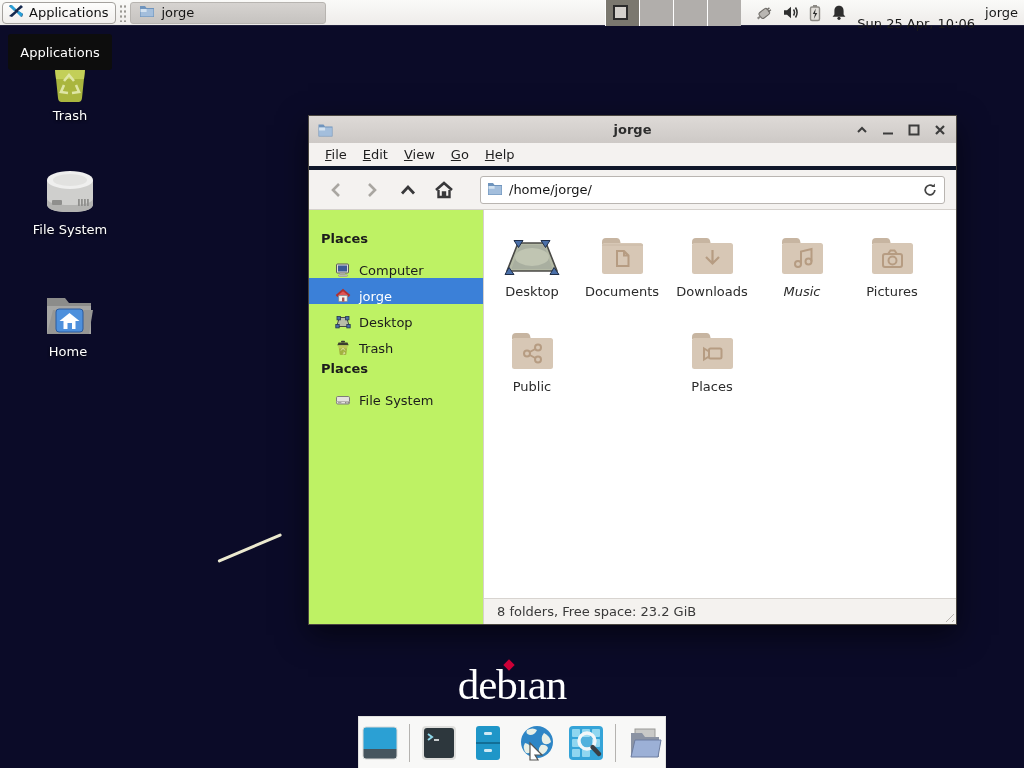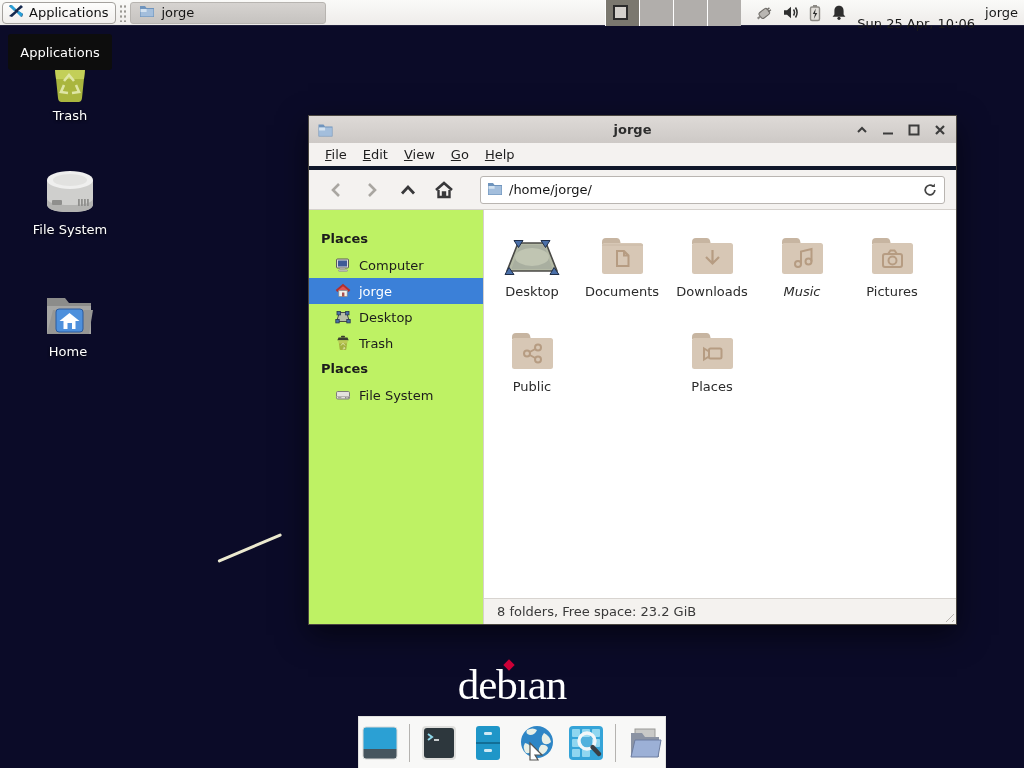--- a/index.html
+++ b/index.html
@@ -78,21 +78,21 @@
     border:1px solid #b9b5b1; border-radius:3px; display:flex; align-items:center;
     padding:0 6px; gap:6px; }
   .path-entry input { border:none; outline:none; flex:1; font:13px "DejaVu Sans",sans-serif;
     color:#141414; background:transparent; }
   .reload-btn { display:flex; }
 
   .fm-body { flex:1; display:flex; min-height:0; }
   .sidebar { width:175px; background:#bef264; border-right:1px solid #d5d1cd;
     padding-top:16px; overflow:hidden; }
   .side-header { height:26px; line-height:26px; padding-left:12px; font-weight:bold; color:#1c1c1c; }
-  .side-item { height:26px; display:flex; align-items:center; gap:8px; padding-left:26px; color:#1c1c1c; }
+  .side-item { height:26px; display:flex; align-items:flex-end; gap:8px; padding-left:26px; color:#1c1c1c; }
   .side-item.selected { background:#3b80d8; color:#fff; }
   .side-item svg { display:block; flex:0 0 auto; }
 
   .view-wrap { flex:1; display:flex; flex-direction:column; min-width:0; }
   .file-view { flex:1; position:relative; background:#fff; }
   .file-item { position:absolute; width:90px; text-align:center; }
   .file-item .fi-icon { height:52px; display:flex; align-items:flex-end; justify-content:center; }
   .file-item .fi-label { margin-top:6px; color:#2b2b2b; }
   .statusbar { height:26px; background:#f4f2ef; border-top:1px solid #d8d4d0;
     display:flex; align-items:center; padding-left:13px; color:#3a3a3a; position:relative; }

